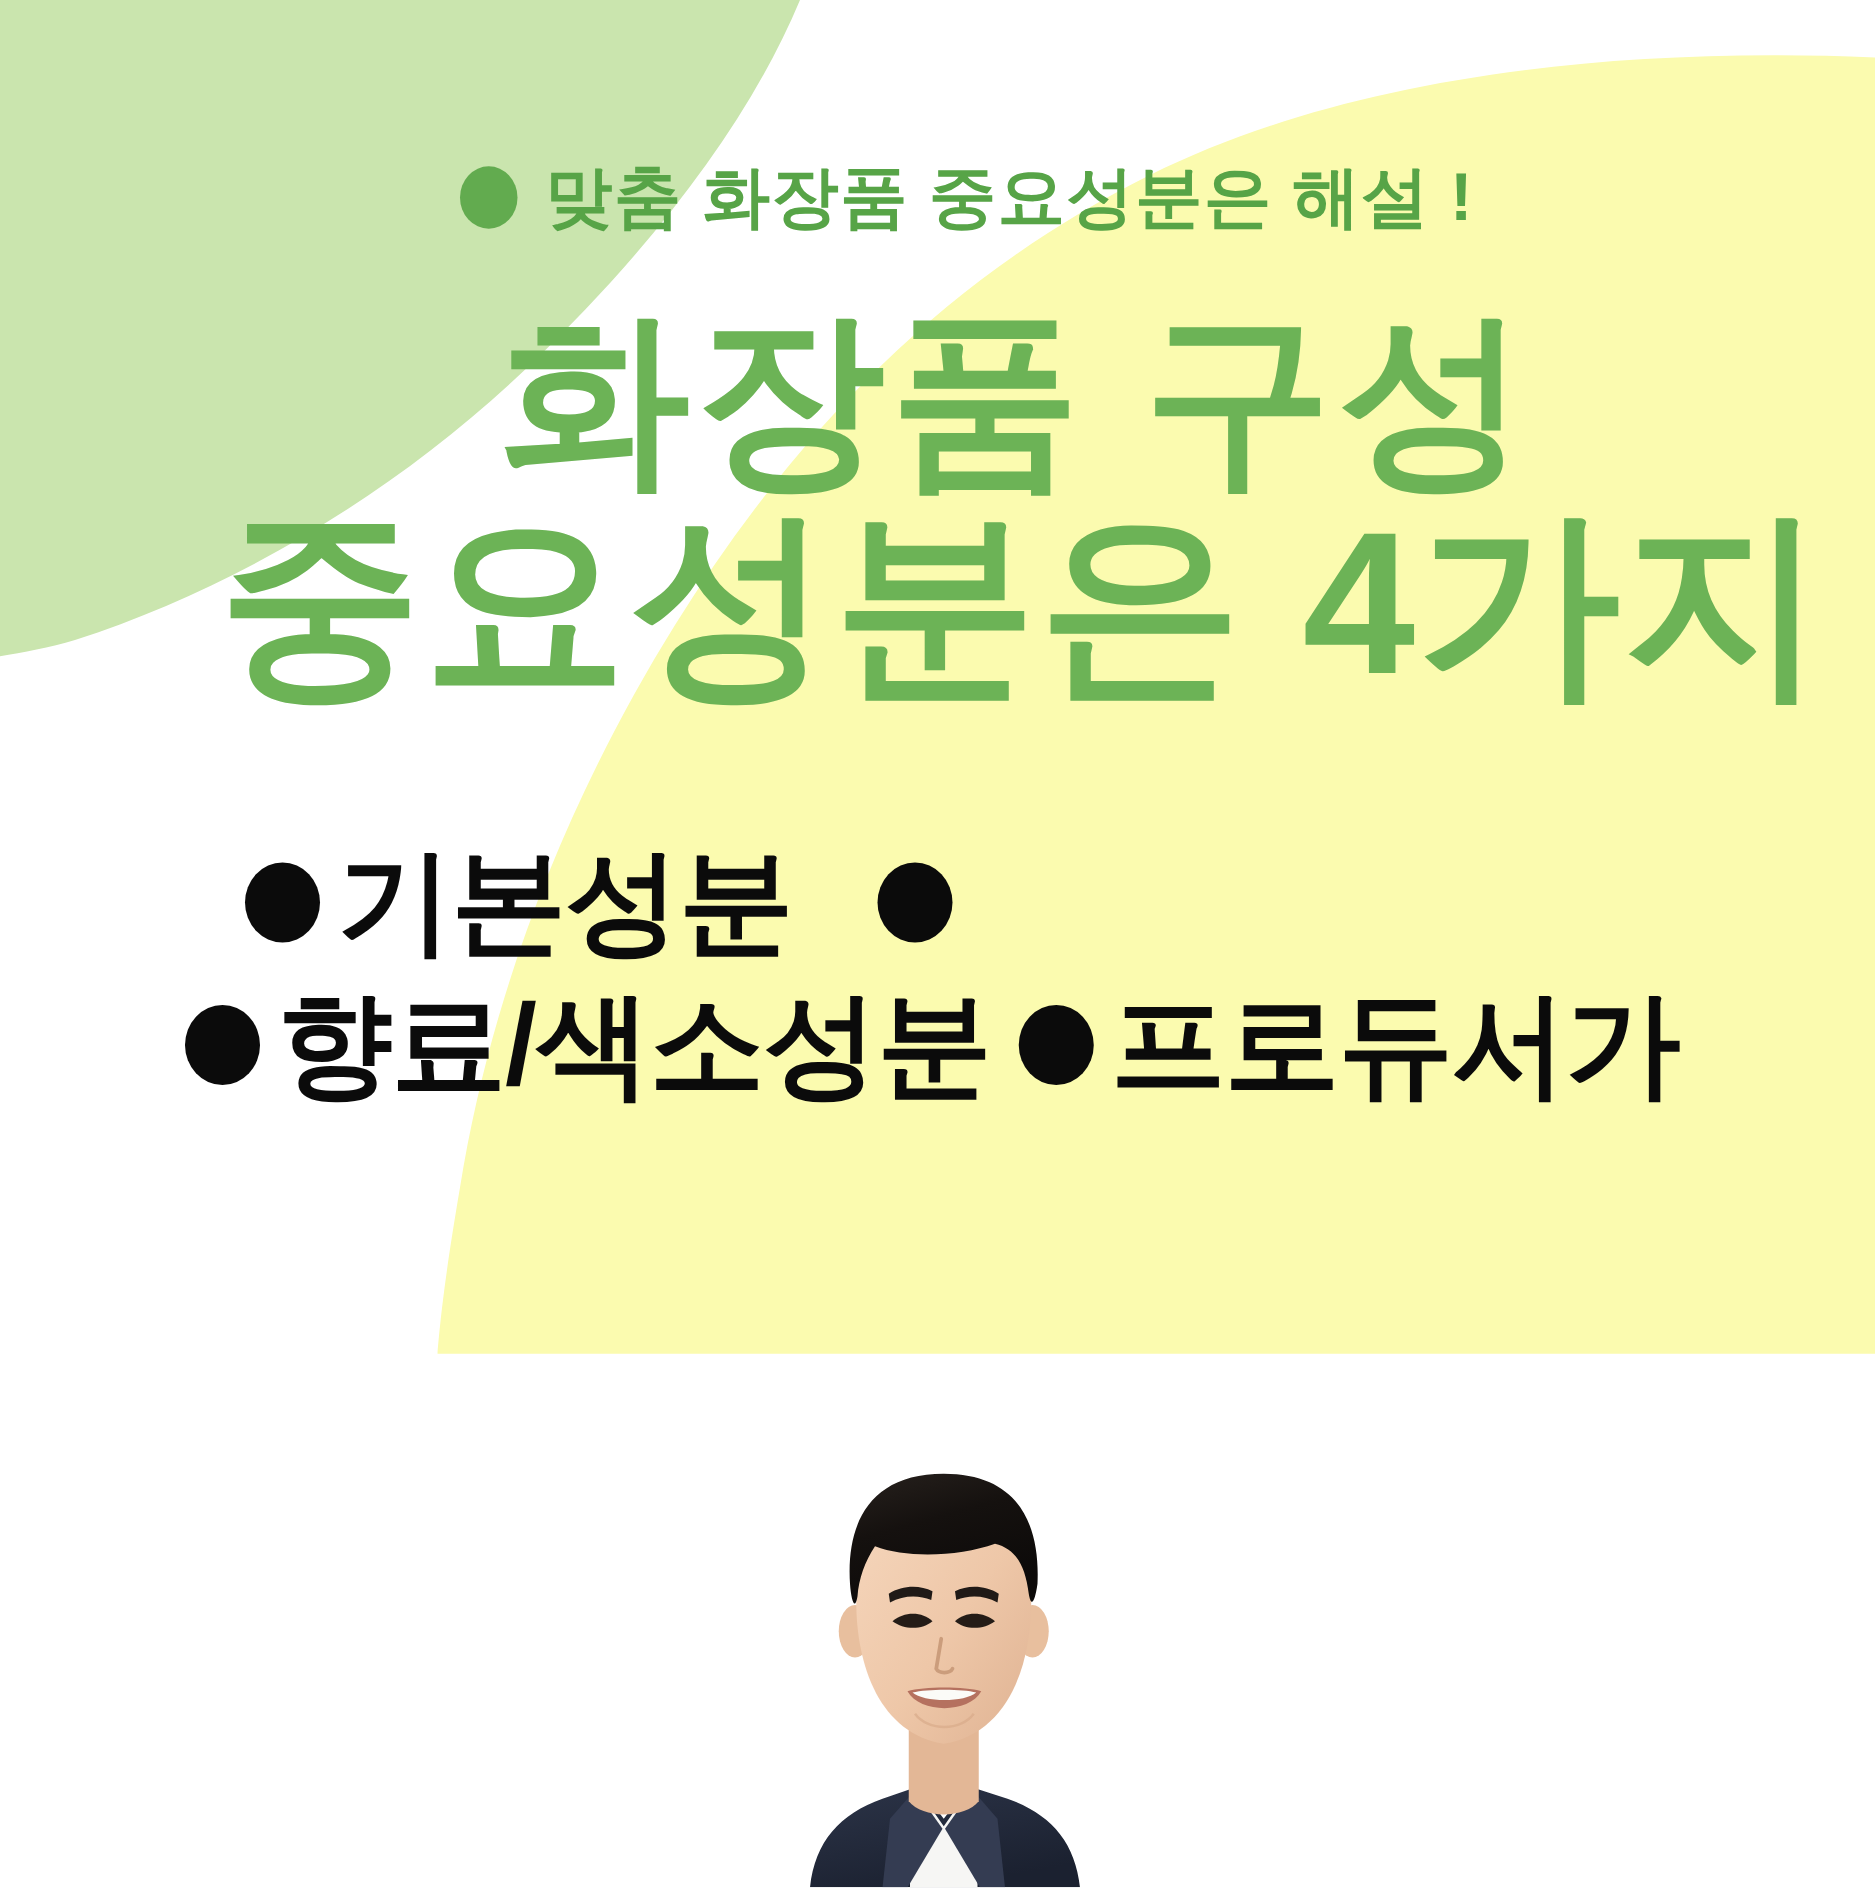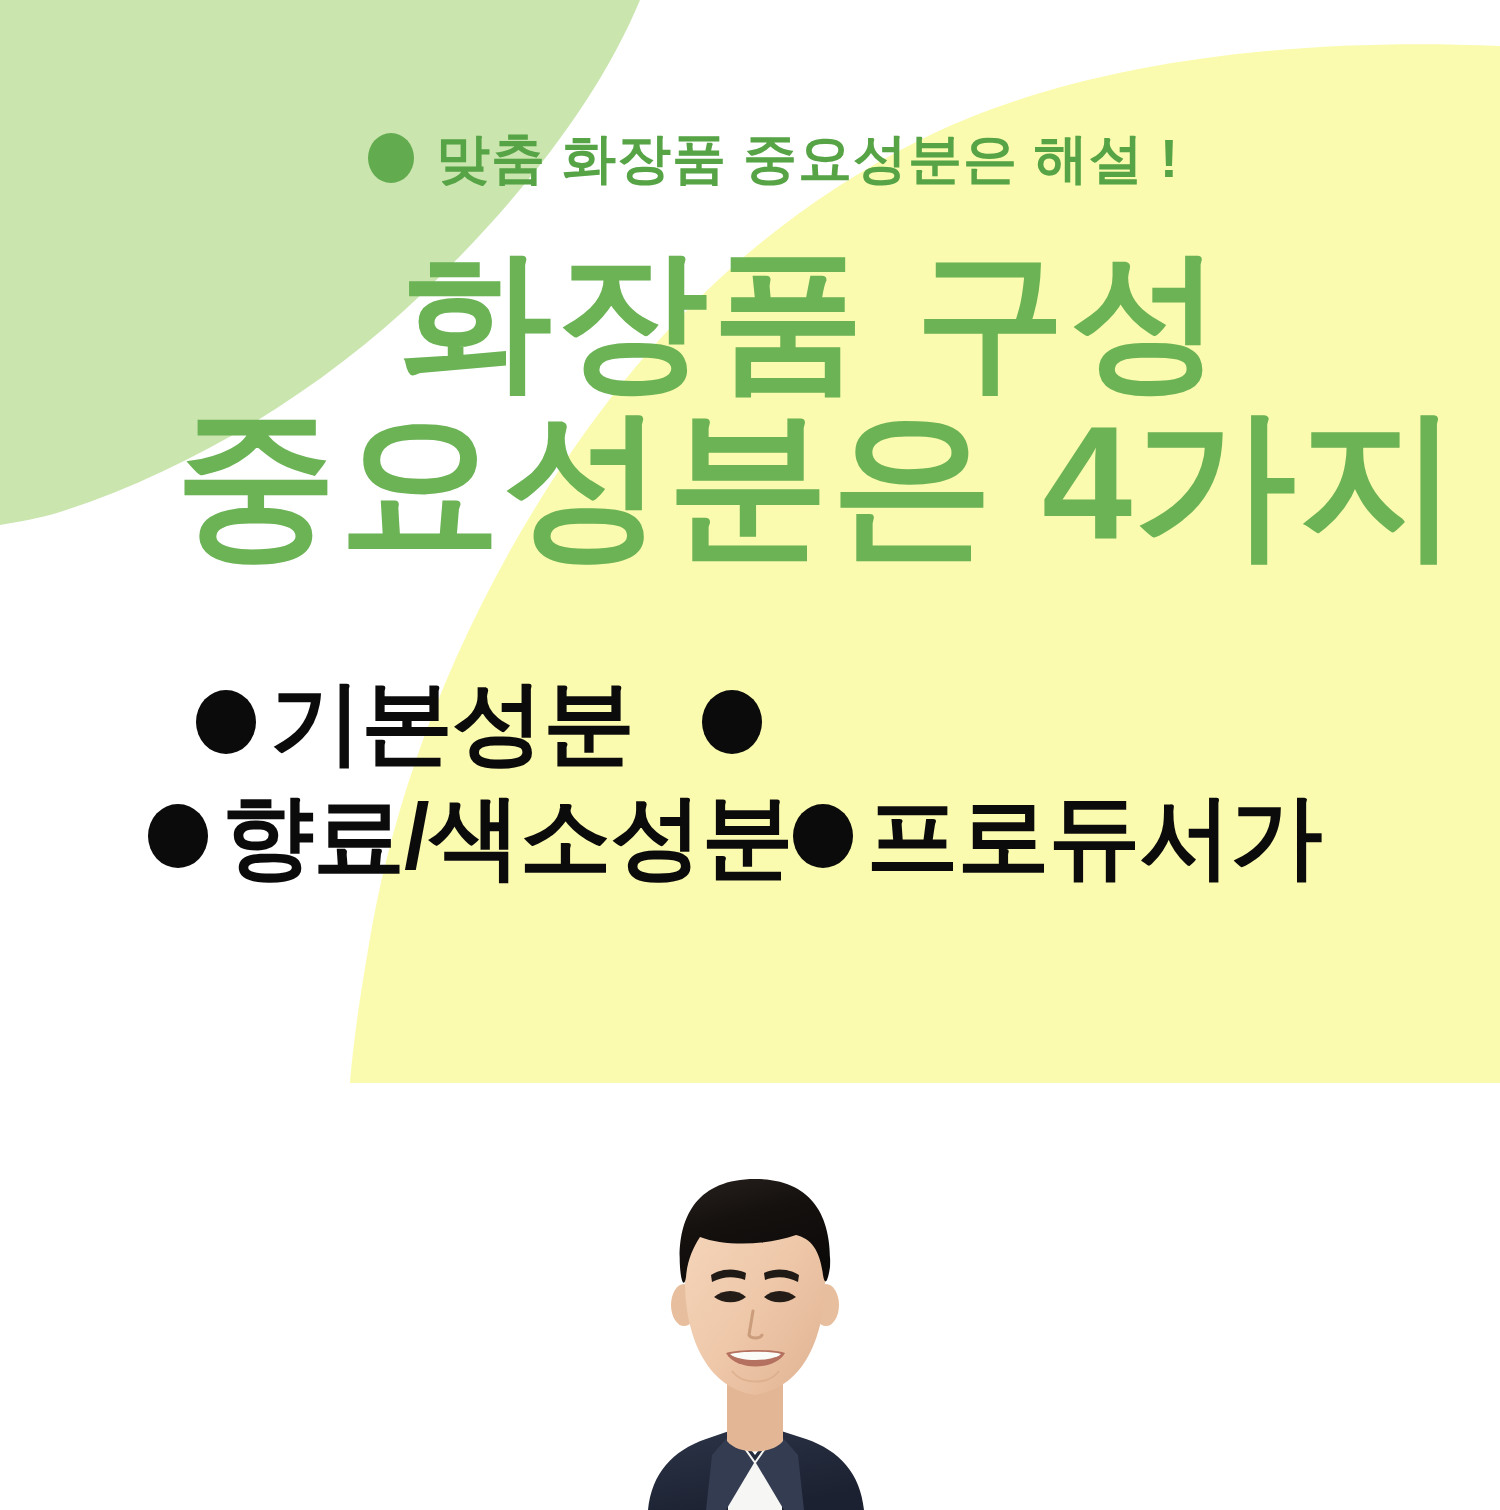--- a/index.html
+++ b/index.html
@@ -92,20 +92,21 @@
     align-items: center;
     white-space: nowrap;
   }
   .ing-row-1 {
     padding-left: 160px;
     gap: 68px;
     margin-bottom: 22px;
   }
   .ing-row-2 {
     padding-left: 112px;
+    gap: 22px;
   }
   .ing-item {
     display: flex;
     align-items: center;
     gap: 14px;
   }
   .ing-bullet {
     width: 60px;
     height: 64px;
     border-radius: 50%;

